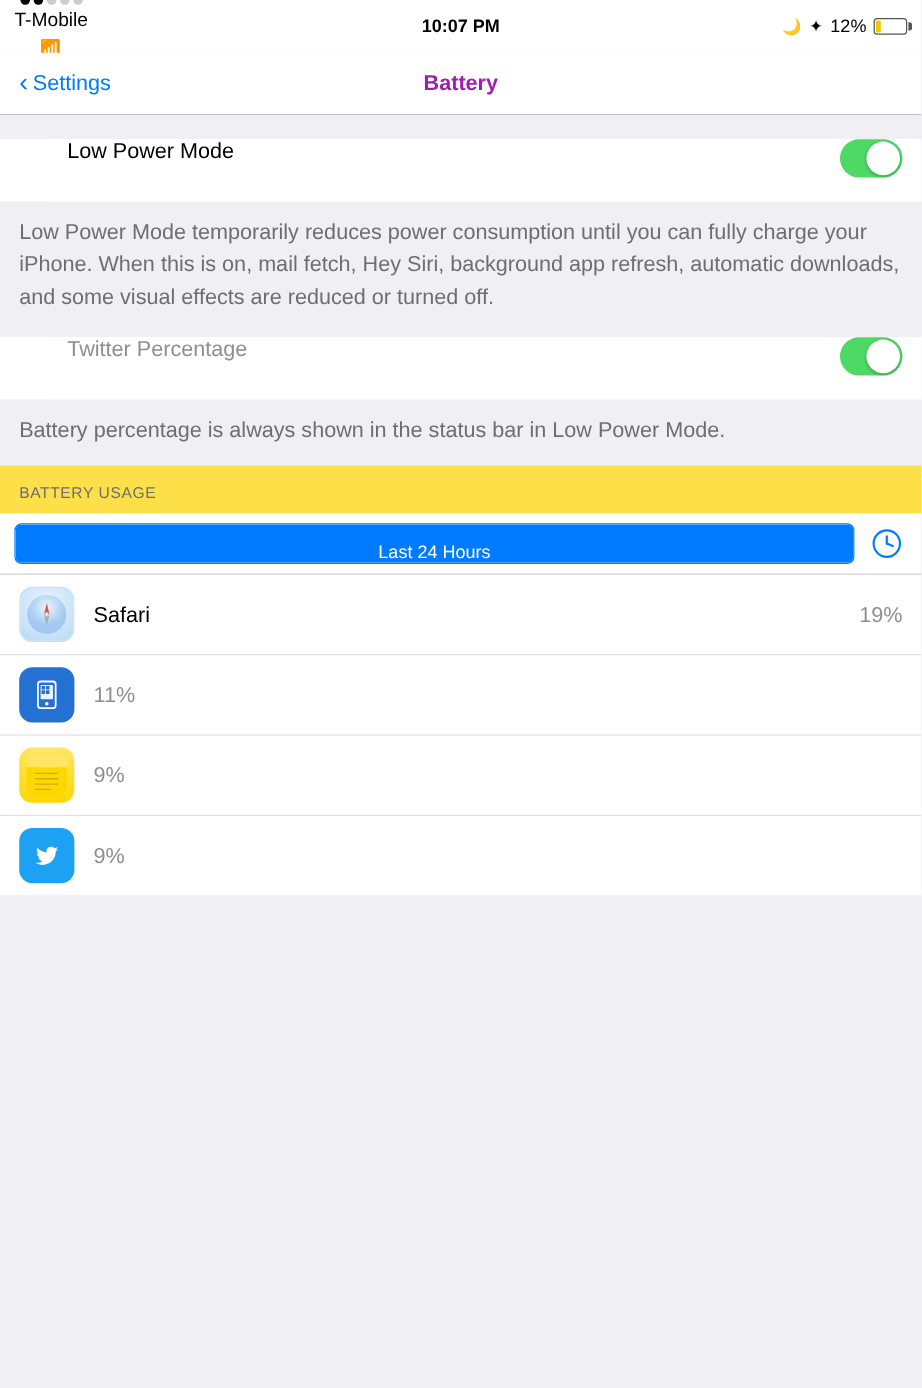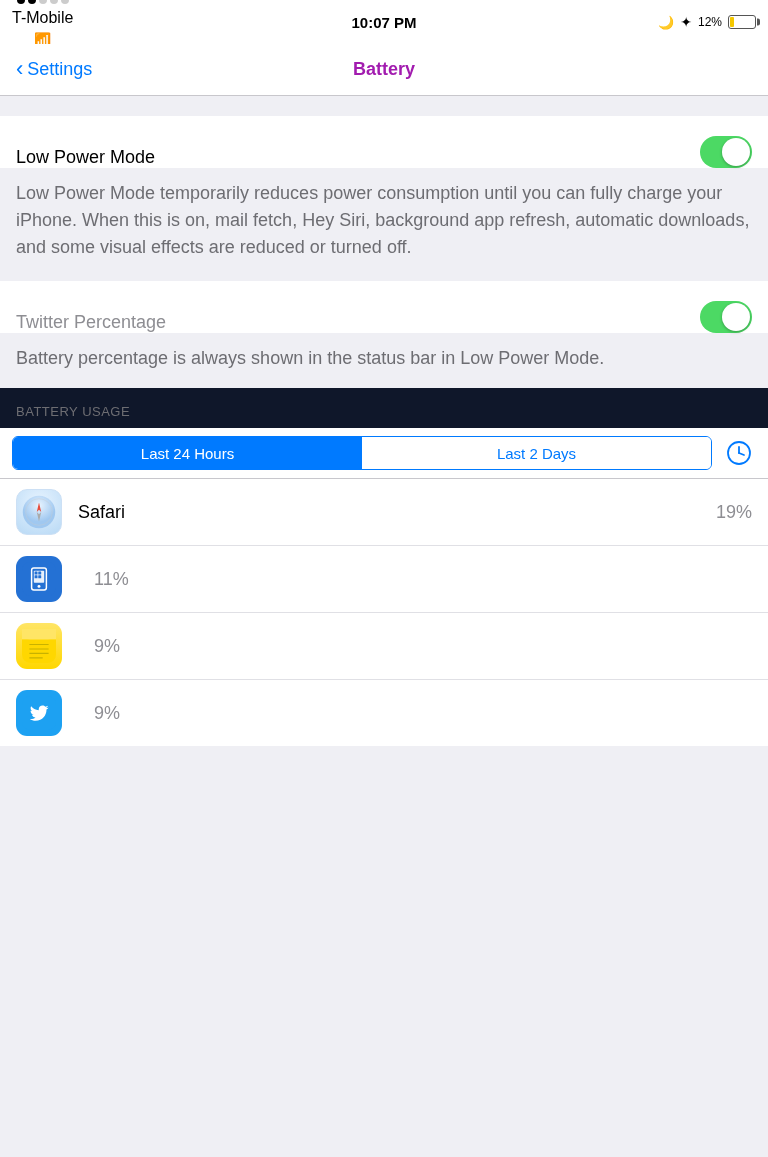--- a/index.html
+++ b/index.html
@@ -49,21 +49,21 @@
       left: 50%;
       transform: translateX(-50%);
     }
     .status-right {
       display: flex;
       align-items: center;
       gap: 6px;
       font-size: 13px;
       font-weight: 500;
     }
-    .battery-percent { font-size: 12px; }
+    .battery-percent { font-size: 15px; }
     .battery-icon {
       width: 28px;
       height: 14px;
       border: 1.5px solid #555;
       border-radius: 3px;
       position: relative;
       display: flex;
       align-items: center;
       padding: 1px;
     }
@@ -121,26 +121,27 @@
       background: #efeff4;
       height: 20px;
     }
 
     
     .settings-section {
       background: #fff;
     }
     .settings-cell {
       display: flex;
-      align-items: flex-end;
+      align-items: flex-start;
       justify-content: space-between;
       padding: 0 16px;
       min-height: 52px;
       border-bottom: 1px solid #c8c7cc;
       background: #fff;
+      margin-left: 40px;
     }
     .settings-cell:last-child {
       border-bottom: none;
     }
     .cell-label {
       font-size: 18px;
       color: #000;
     }
     .cell-label-muted {
       font-size: 18px;
@@ -177,21 +178,21 @@
       padding: 12px 16px 16px;
     }
     .description-text {
       font-size: 18px;
       color: #6d6d72;
       line-height: 1.5;
     }
 
     
     .section-header {
-      background: #0f172a;
+      background: #fde047;
       padding: 14px 16px 8px;
     }
     .section-header-text {
       font-size: 13px;
       color: #6d6d72;
       letter-spacing: 0.5px;
       text-transform: uppercase;
     }
 
     
@@ -216,20 +217,21 @@
       display: flex;
       align-items: center;
       justify-content: center;
       font-size: 15px;
       font-weight: 500;
       cursor: pointer;
     }
     .segment-btn.active {
       background: #007aff;
       color: #fff;
+      align-items: flex-end;
     }
     .segment-btn.inactive {
       background: #fff;
       color: #007aff;
     }
     .clock-btn {
       width: 34px;
       height: 34px;
       display: flex;
       align-items: center;
@@ -278,21 +280,20 @@
       background: #1da1f2;
     }
     .app-name {
       font-size: 18px;
       color: #000;
       flex: 1;
     }
     .app-percent {
       font-size: 18px;
       color: #8e8e93;
-      margin-left: 16px;
     }
 
     
     .safari-svg, .home-svg, .notes-svg, .twitter-svg {
       width: 34px;
       height: 34px;
     }
   </style>
 </head>
 <body>
@@ -359,23 +360,20 @@
 </div>
 
 <div class="section-header">
   <span class="section-header-text">BATTERY USAGE</span>
 </div>
 
 <div class="segment-row">
   <div class="segment-control">
     <div class="segment-btn active">
       <span>Last 24 Hours</span>
-    </div>
-    <div class="segment-btn inactive">
-      <span>Last 2 Days</span>
     </div>
   </div>
   <div class="clock-btn">
     <svg width="26" height="26" viewBox="0 0 26 26">
       <circle cx="13" cy="13" r="11" stroke="#007aff" stroke-width="1.8" fill="none"></circle>
       <line x1="13" y1="7" x2="13" y2="13" stroke="#007aff" stroke-width="1.8" stroke-linecap="round"></line>
       <line x1="13" y1="13" x2="18" y2="15" stroke="#007aff" stroke-width="1.8" stroke-linecap="round"></line>
     </svg>
   </div>
 </div>

